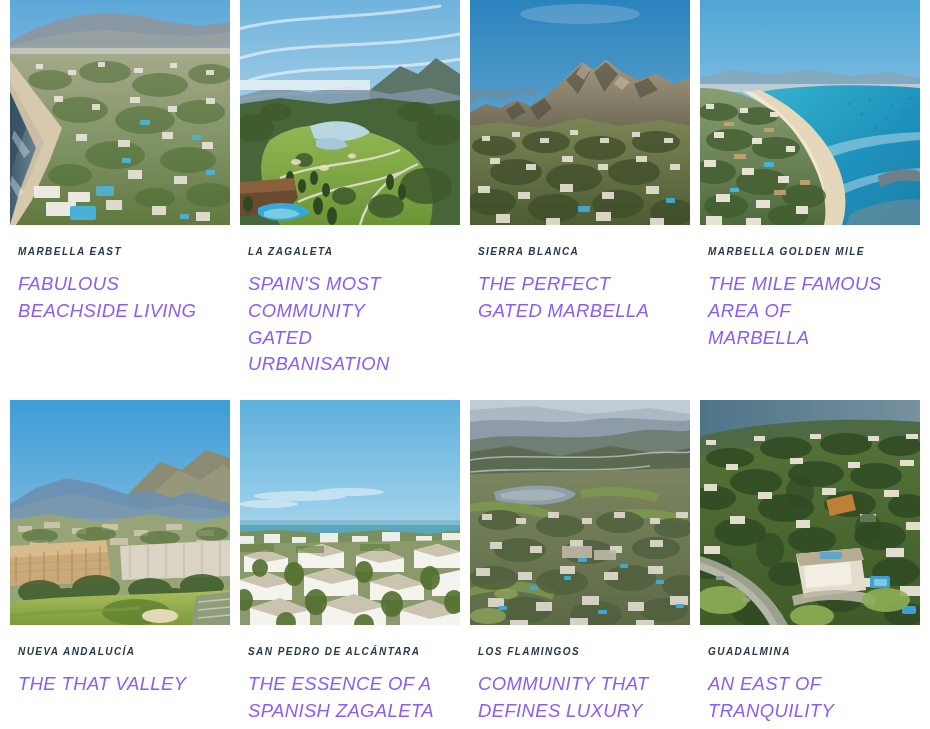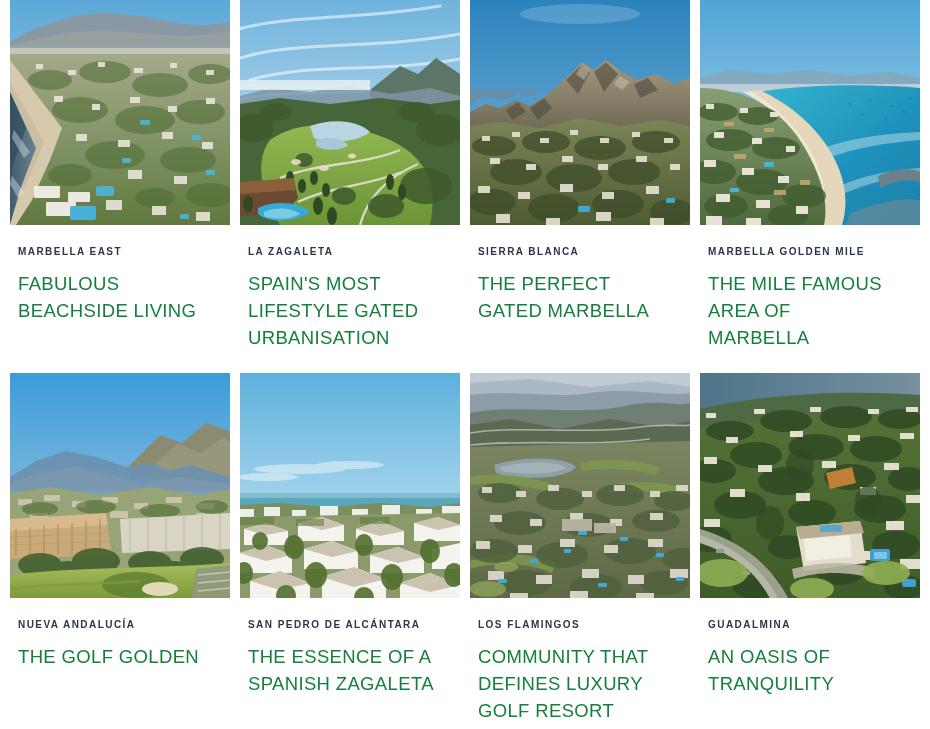--- a/index.html
+++ b/index.html
@@ -21,21 +21,21 @@
     padding: 0 10px;
     box-sizing: border-box;
     display: grid;
     grid-template-columns: repeat(4, 220px);
     column-gap: 10px;
     row-gap: 0;
   }
 
   .row-spacer { height: 22px; grid-column: 1 / -1; }
 
-  .card { width: 220px; }
+  .card { width: 220px; font-style: italic; }
 
   .thumb {
     width: 220px;
     height: 225px;
     overflow: hidden;
     position: relative;
     background: #9fb4c0;
     display: block;
   }
   .thumb svg { display: block; width: 220px; height: 225px; }
@@ -50,21 +50,21 @@
     color: #2b3647;
     text-transform: uppercase;
     margin: 0 0 13px 8px;
   }
 
   .title {
     font-size: 18.5px;
     font-weight: 400;
     letter-spacing: 0.35px;
     line-height: 1.45;
-    color: #15803d;
+    color: #8b5cf6;
     margin: 0 0 0 8px;
     max-width: 186px;
   }
 </style>
 </head>
 <body>
 
 <div class="grid">
 
   <div class="card">
@@ -218,21 +218,21 @@
         <path d="M24 212 C 36 206, 54 208, 60 214 C 50 220, 32 220, 24 216 Z" fill="#79cbe4"></path>
         <g fill="#2f4a22">
           <ellipse cx="78" cy="206" rx="5" ry="9"></ellipse>
             <ellipse cx="92" cy="216" rx="5" ry="9"></ellipse>
           <ellipse cx="8" cy="204" rx="5" ry="8"></ellipse>
         </g>
       </svg>
     </div>
     <div class="meta">
       <div class="kicker">LA ZAGALETA</div>
-      <div class="title">SPAIN'S MOST LIFESTYLE GATED URBANISATION</div>
+      <div class="title">SPAIN'S MOST COMMUNITY GATED URBANISATION</div>
     </div>
   </div>
 
   <div class="card">
     <div class="thumb">
       <svg viewBox="0 0 220 225" preserveAspectRatio="none" aria-hidden="true">
         <defs>
           <linearGradient id="sb-sky" x1="0" y1="0" x2="0" y2="1">
             <stop offset="0%" stop-color="#2b83bd"></stop>
               <stop offset="100%" stop-color="#83b8d8"></stop>
@@ -474,21 +474,21 @@
         <path d="M186 196 L220 192 L220 225 L182 225 Z" fill="#8f9a7e" opacity=".9"></path>
         <g stroke="#c6cbb8" stroke-width="1.4" opacity=".9">
           <path d="M188 202 L220 199"></path>
             <path d="M188 210 L220 207"></path>
             <path d="M188 218 L220 215"></path>
         </g>
       </svg>
     </div>
     <div class="meta">
       <div class="kicker">NUEVA ANDALUCÍA</div>
-      <div class="title">THE GOLF GOLDEN</div>
+      <div class="title">THE THAT VALLEY</div>
     </div>
   </div>
 
   <div class="card">
     <div class="thumb">
       <svg viewBox="0 0 220 225" preserveAspectRatio="none" aria-hidden="true">
         <defs>
           <linearGradient id="sp-sky" x1="0" y1="0" x2="0" y2="1">
             <stop offset="0%" stop-color="#5db0dd"></stop>
               <stop offset="70%" stop-color="#b4dcee"></stop>
@@ -748,17 +748,17 @@
         <path d="M126 100 L152 94 L156 110 L130 116 Z" fill="#d88a3a" opacity=".85"></path>
         <g fill="#2f4a24" opacity=".7">
           <ellipse cx="100" cy="92" rx="14" ry="16"></ellipse>
             <ellipse cx="70" cy="150" rx="14" ry="17"></ellipse>
           <ellipse cx="168" cy="128" rx="13" ry="15"></ellipse>
         </g>
       </svg>
     </div>
     <div class="meta">
       <div class="kicker">GUADALMINA</div>
-      <div class="title">AN OASIS OF TRANQUILITY</div>
+      <div class="title">AN EAST OF TRANQUILITY</div>
     </div>
   </div>
 
 </div>
 
 </body></html>

